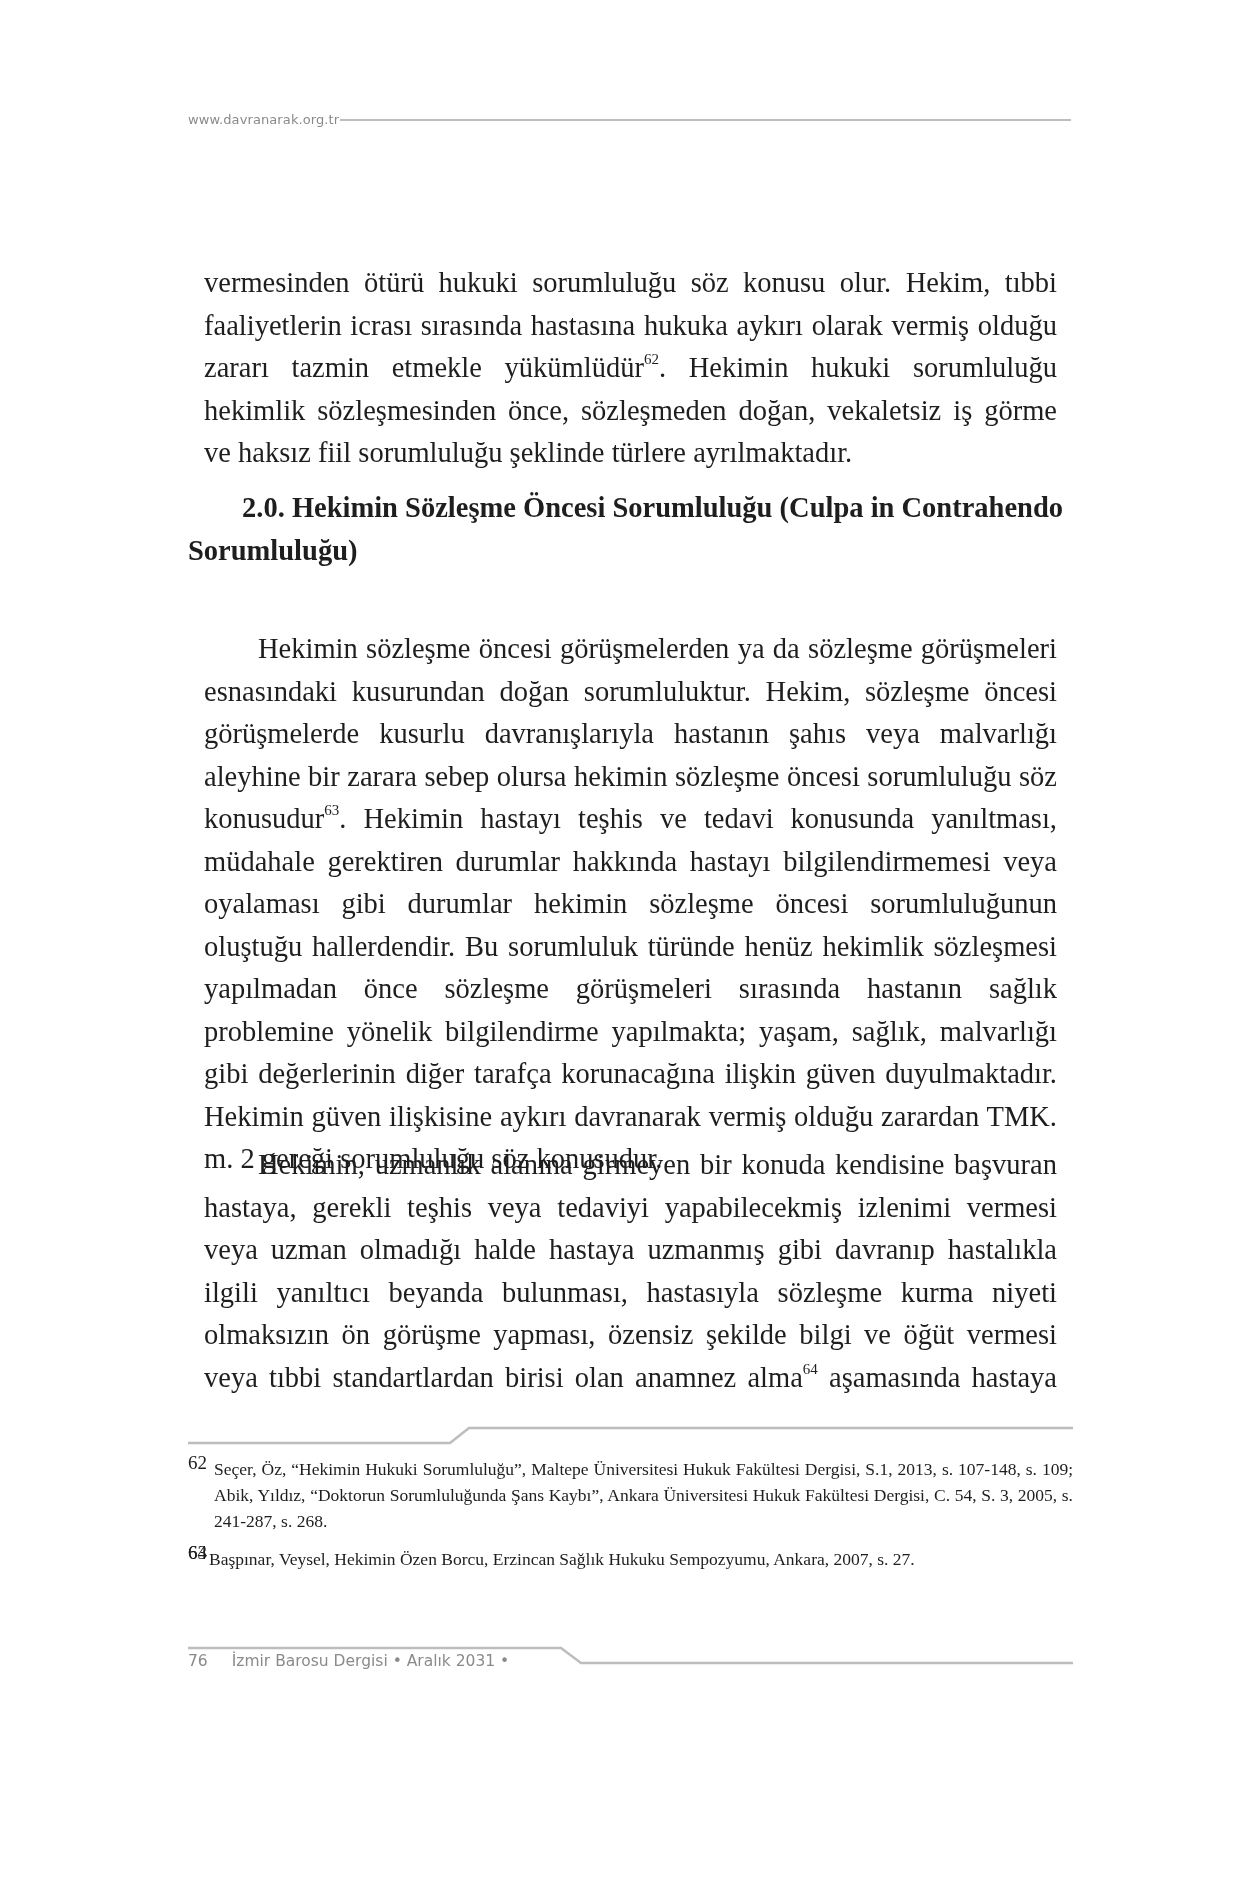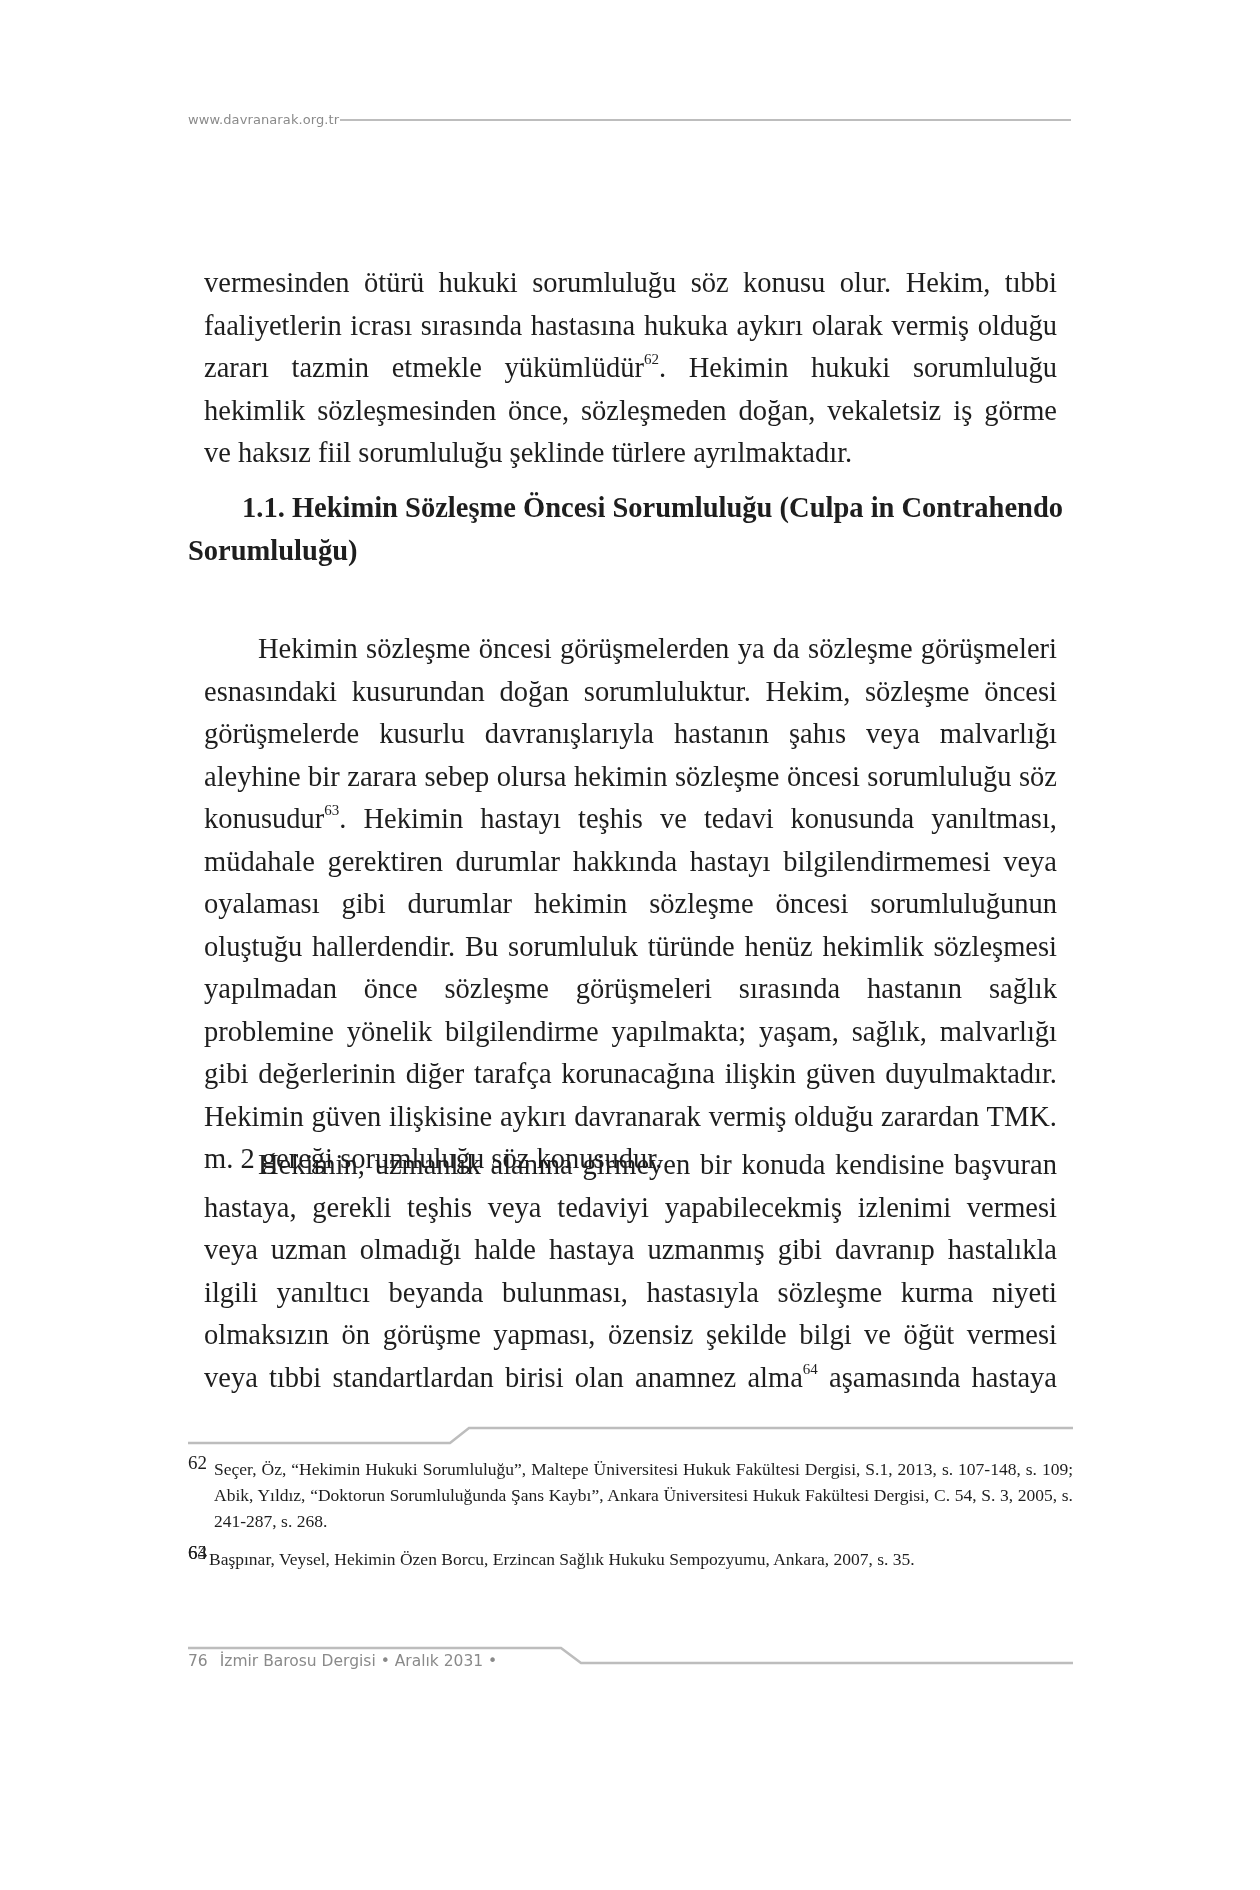--- a/index.html
+++ b/index.html
@@ -118,35 +118,35 @@
     }
     .footer {
       position: absolute;
       left: 188px;
       top: 1652px;
       font-family: "DejaVu Sans", sans-serif;
       font-size: 15.5px;
       color: #8a8a8a;
       white-space: nowrap;
     }
-    .footer .page-num { margin-right: 12px; }
+    .footer .page-num { margin-right: 24px; }
   </style>
 </head>
 <body>
 
 <div class="header">
   <span class="header-url">www.davranarak.org.tr</span>
   <span class="header-rule"></span>
 </div>
 
 <div class="body-text para-1">
   <p><span>vermesinden ötürü hukuki sorumluluğu söz konusu olur. Hekim, tıbbi faaliyetlerin icrası sırasında hastasına hukuka aykırı olarak vermiş olduğu zararı tazmin etmekle yükümlüdür</span><sup>62</sup><span>. Hekimin hukuki sorumluluğu hekimlik sözleşmesinden önce, sözleşmeden doğan, vekaletsiz iş görme ve haksız fiil sorumluluğu şeklinde türlere ayrılmaktadır.</span></p>
 </div>
 
-<h2 class="heading"><span class="indent"></span><span>1.1.</span> <span>Hekimin Sözleşme Öncesi Sorumluluğu (Culpa in Contrahendo Sorumluluğu)</span></h2>
+<h2 class="heading"><span class="indent"></span><span>2.0.</span> <span>Hekimin Sözleşme Öncesi Sorumluluğu (Culpa in Contrahendo Sorumluluğu)</span></h2>
 
 <div class="body-text para-2">
   <p class="indent-first"><span>Hekimin sözleşme öncesi görüşmelerden ya da sözleşme görüşmeleri esnasındaki kusurundan doğan sorumluluktur. Hekim, sözleşme öncesi görüşmelerde kusurlu davranışlarıyla hastanın şahıs veya malvarlığı aleyhine bir zarara sebep olursa hekimin sözleşme öncesi sorumluluğu söz konusudur</span><sup>63</sup><span>. Hekimin hastayı teşhis ve tedavi konusunda yanıltması, müdahale gerektiren durumlar hakkında hastayı bilgilendirmemesi veya oyalaması gibi durumlar hekimin sözleşme öncesi sorumluluğunun oluştuğu hallerdendir. Bu sorumluluk türünde henüz hekimlik sözleşmesi yapılmadan önce sözleşme görüşmeleri sırasında hastanın sağlık problemine yönelik bilgilendirme yapılmakta; yaşam, sağlık, malvarlığı gibi değerlerinin diğer tarafça korunacağına ilişkin güven duyulmaktadır. Hekimin güven ilişkisine aykırı davranarak vermiş olduğu zarardan TMK. m. 2 gereği sorumluluğu söz konusudur.</span></p>
 </div>
 
 <div class="body-text para-3">
   <p class="indent-first" style="text-align-last: justify;"><span>Hekimin, uzmanlık alanına girmeyen bir konuda kendisine başvuran hastaya, gerekli teşhis veya tedaviyi yapabilecekmiş izlenimi vermesi veya uzman olmadığı halde hastaya uzmanmış gibi davranıp hastalıkla ilgili yanıltıcı beyanda bulunması, hastasıyla sözleşme kurma niyeti olmaksızın ön görüşme yapması, özensiz şekilde bilgi ve öğüt vermesi veya tıbbi standartlardan birisi olan anamnez alma</span><sup>64</sup><span> aşamasında hastaya</span></p>
 </div>
 
 <svg class="fn-divider" viewBox="0 0 885 30" preserveAspectRatio="none">
@@ -154,21 +154,21 @@
 </svg>
 
 <div class="footnotes">
   <p class="footnote">
     <span class="fn-num">62</span><span>Seçer, Öz, “Hekimin Hukuki Sorumluluğu”, Maltepe Üniversitesi Hukuk Fakültesi Dergisi, S.1, 2013, s. 107-148, s. 109; Abik, Yıldız, “Doktorun Sorumluluğunda Şans Kaybı”, Ankara Üniversitesi Hukuk Fakültesi Dergisi, C. 54, S. 3, 2005, s. 241-287, s. 268.</span>
   </p>
   <p class="footnote">
     <span class="fn-num">63</span>
   </p>
   <p class="footnote inline-num">
-    <span class="fn-num">64</span><span>Başpınar, Veysel, Hekimin Özen Borcu, Erzincan Sağlık Hukuku Sempozyumu, Ankara, 2007, s. 35.</span>
+    <span class="fn-num">64</span><span>Başpınar, Veysel, Hekimin Özen Borcu, Erzincan Sağlık Hukuku Sempozyumu, Ankara, 2007, s. 27.</span>
   </p>
 </div>
 
 <svg class="footer-divider" viewBox="0 0 885 30" preserveAspectRatio="none">
   <polyline points="0,8 373,8 393,23 885,23" fill="none" stroke="#bdbdbd" stroke-width="2.5"></polyline>
 </svg>
 
 <div class="footer">
   <span class="page-num">76</span><span>İzmir Barosu Dergisi • Aralık 2031 •</span>
 </div>

